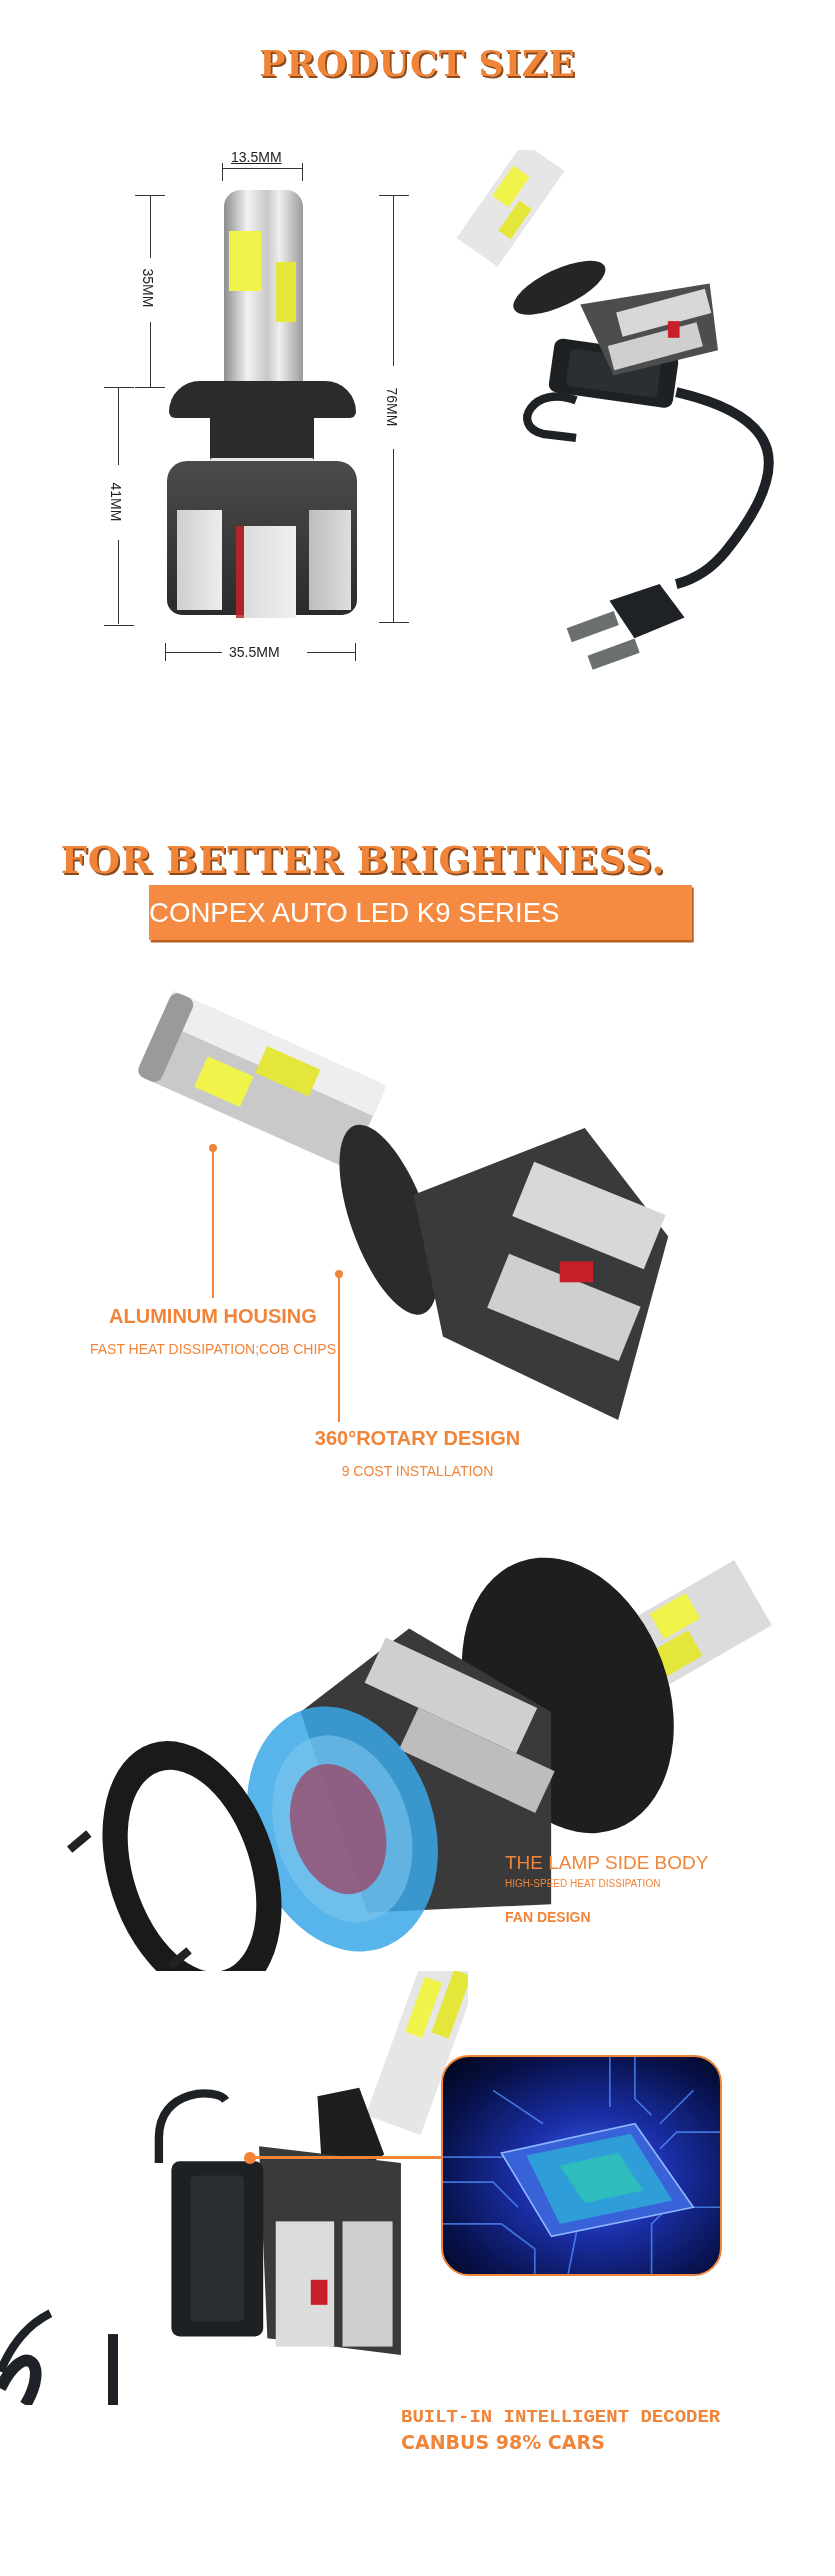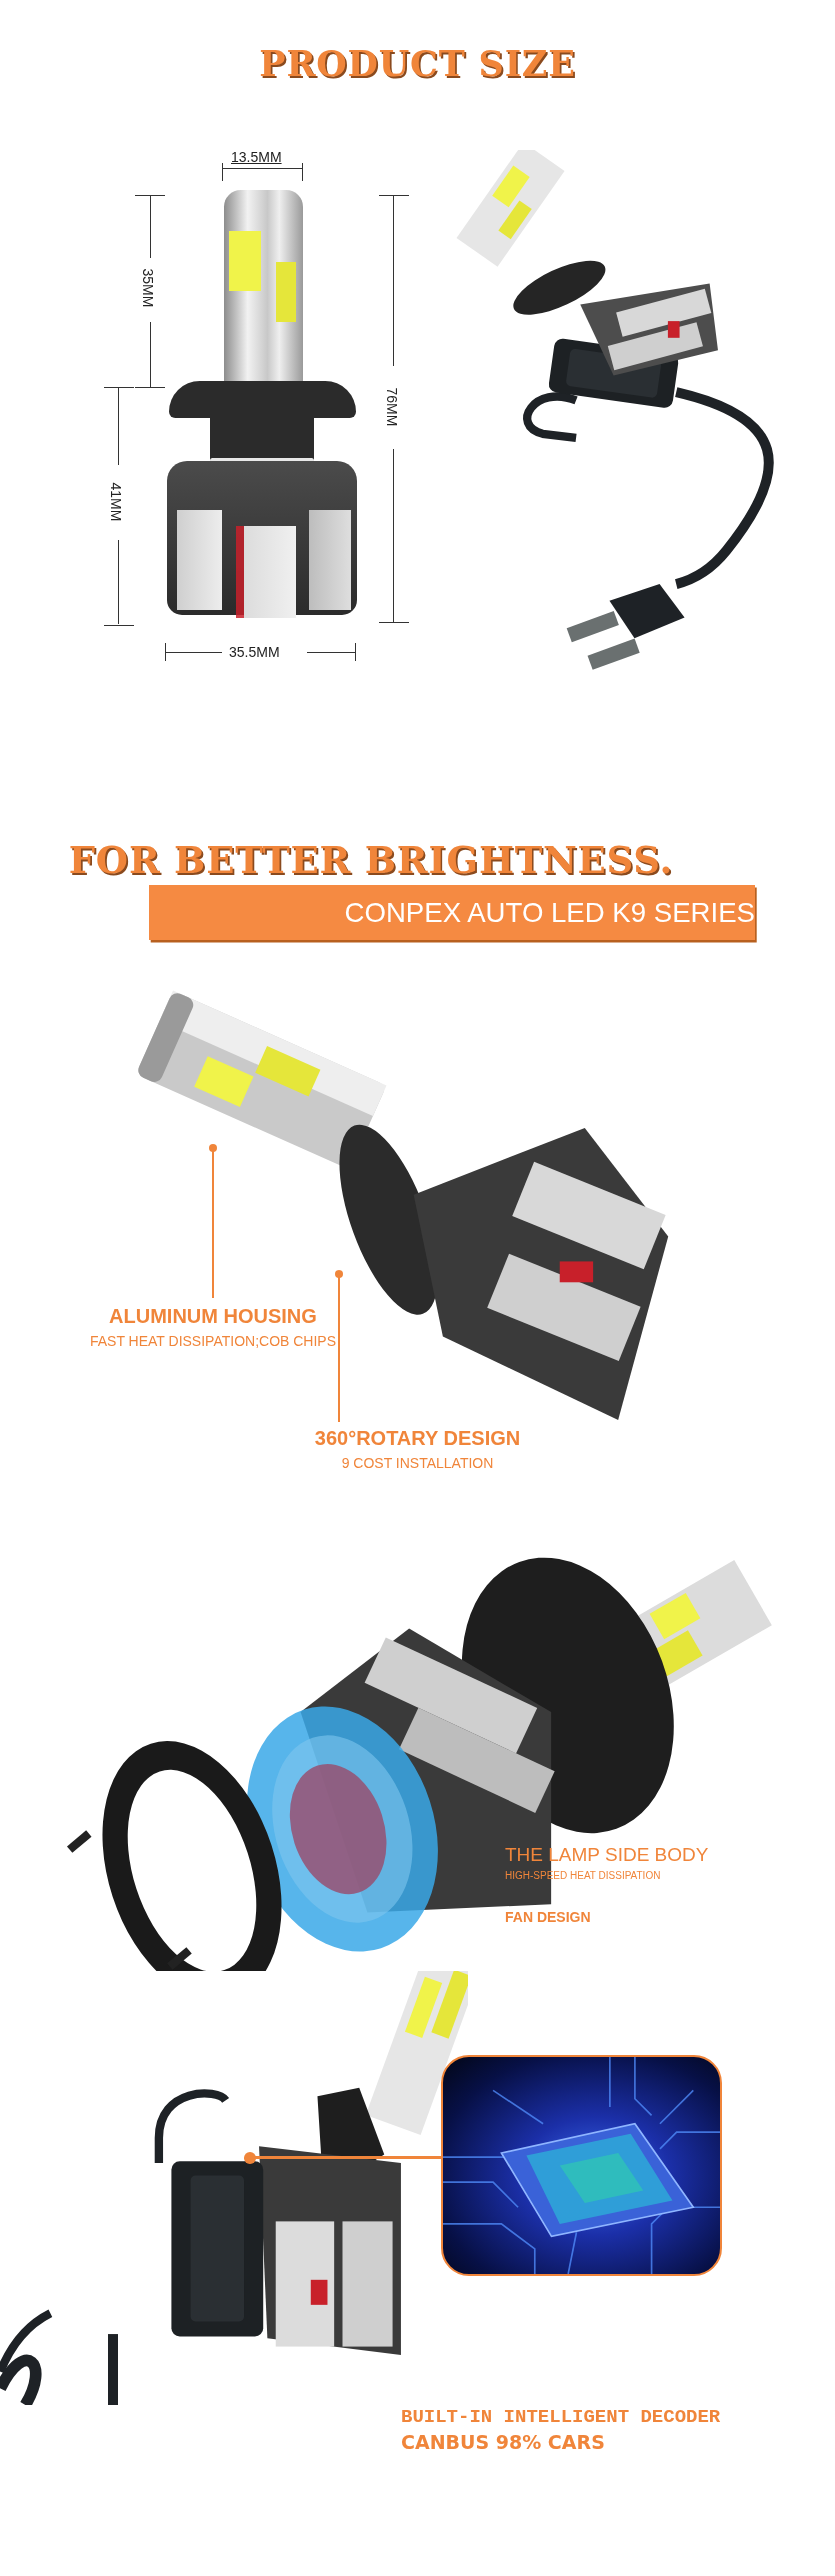--- a/index.html
+++ b/index.html
@@ -2,21 +2,21 @@
 <html style="font-size:13.4px"><head>
 <meta charset="utf-8">
 <style>
   html,body{margin:0;padding:0;background:#fff;}
   body{width:835px;height:2576px;position:relative;overflow:hidden;font-family:"Liberation Sans",sans-serif;}
   .abs{position:absolute;}
   .serif-title{font-family:"DejaVu Serif","Liberation Serif",serif;font-weight:bold;color:#f0853a;text-shadow:1.7px 1.7px 0 #8a4a1e;letter-spacing:0.8px;text-align:center;}
   .dim-line{background:#333;position:absolute;}
   .dim-text{position:absolute;font-family:"Liberation Sans",sans-serif;color:#222;font-size:14px;}
   .feature-title{font-family:"Liberation Sans",sans-serif;font-weight:bold;color:#f0853a;}
-  .feature-sub{font-family:"Liberation Sans",sans-serif;color:#f0853a;}
+  .feature-sub{font-family:"Liberation Sans",sans-serif;color:#f0853a;margin-top:8px;}
   .chip{background:#f0f34a;position:absolute;}
   .metal{background:linear-gradient(90deg,#8d8d8d,#f2f2f2 30%,#c8c8c8 55%,#efefef 70%,#9a9a9a);}
   .dark{background:#2b2b2b;}
   .leader{background:#f0853a;position:absolute;}
   .dot{background:#f0853a;border-radius:50%;position:absolute;}
 </style>
 </head>
 <body>
 
 <div class="abs serif-title" style="left:0;top:43px;width:835px;font-size:35px;">PRODUCT SIZE</div>
@@ -94,23 +94,23 @@
       <rect x="96" y="80" width="18" height="44" fill="#e5e63a"></rect>
     </g>
     <ellipse cx="150" cy="165" rx="60" ry="22" fill="#252525" transform="rotate(-25 150 165)"></ellipse>
     <path d="M175 185 L 330 160 L 340 240 L 215 270 Z" fill="#4d4d4d"></path>
     <rect x="220" y="180" width="110" height="30" fill="#d8d8d8" transform="rotate(-15 275 195)"></rect>
     <rect x="210" y="220" width="110" height="30" fill="#cfcfcf" transform="rotate(-15 265 235)"></rect>
     <rect x="280" y="205" width="14" height="20" fill="#c8202a"></rect>
   </svg>
 </div>
 
-<div class="abs serif-title" style="left:8px;top:838px;width:726px;font-size:37px;">FOR BETTER BRIGHTNESS.</div>
-
-<div class="abs" style="left:149px;top:885px;width:606px;height:55px;background:#f58a42;box-shadow:1.7px 2.5px 0 #b8601f;display:flex;align-items:center;justify-content:flex-end;">
+<div class="abs serif-title" style="left:0;top:838px;width:726px;font-size:37px;">FOR BETTER BRIGHTNESS.</div>
+
+<div class="abs" style="left:149px;top:885px;width:543px;height:55px;background:#f58a42;box-shadow:1.7px 2.5px 0 #b8601f;display:flex;align-items:center;justify-content:flex-start;">
   <span style="color:#fff;font-size:27.6px;font-family:'Liberation Sans',sans-serif;">CONPEX AUTO LED K9 SERIES</span>
 </div>
 
 <div class="abs" style="left:117px;top:986px;width:585px;height:434px;">
   <svg width="585" height="434" viewBox="0 0 700 520">
     <g transform="rotate(24 160 140)">
       <rect x="20" y="55" width="280" height="110" rx="10" fill="#c9c9c9"></rect>
       <rect x="20" y="55" width="280" height="40" fill="#eeeeee"></rect>
       <rect x="20" y="55" width="30" height="110" rx="10" fill="#9a9a9a"></rect>
       <rect x="90" y="110" width="60" height="40" fill="#f0f34a"></rect>

